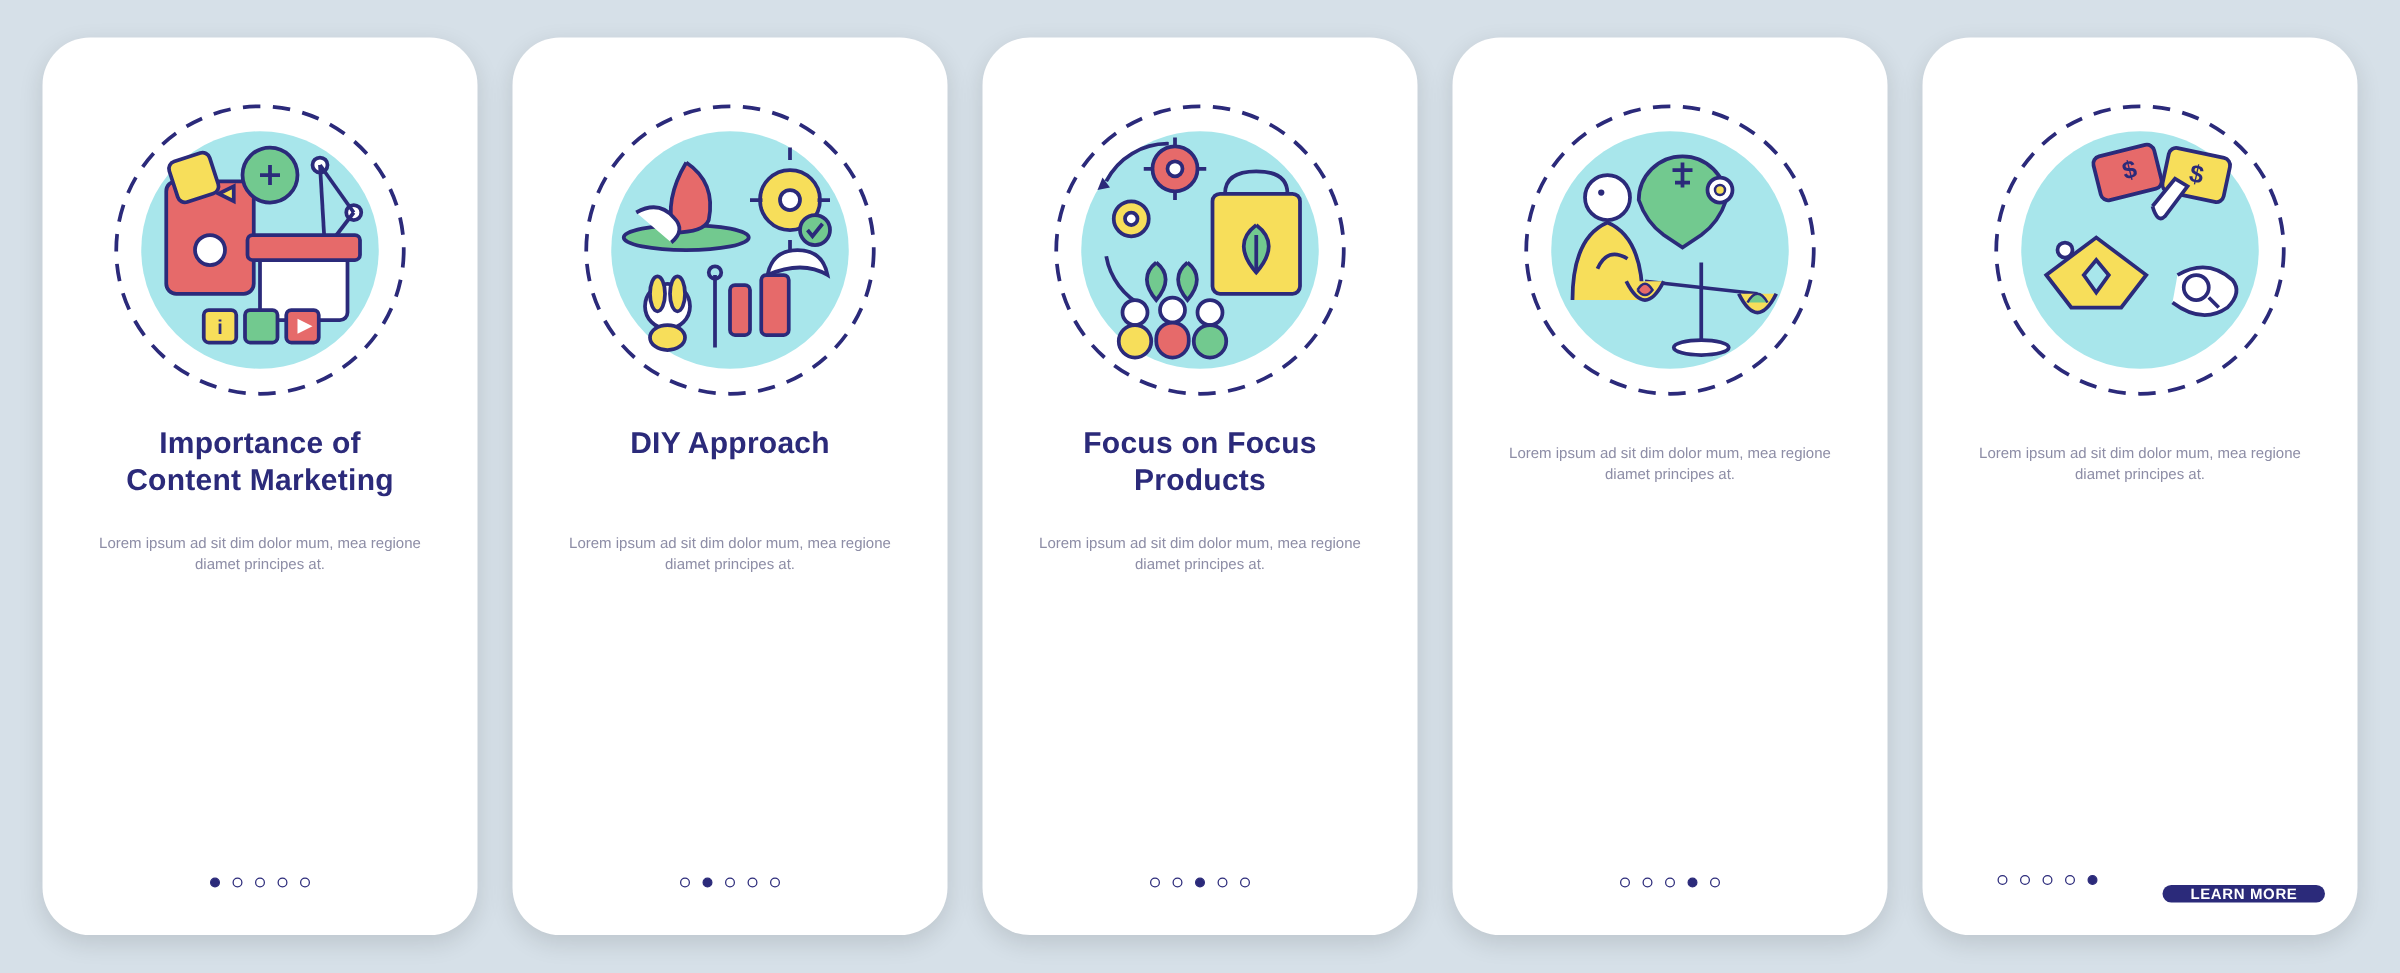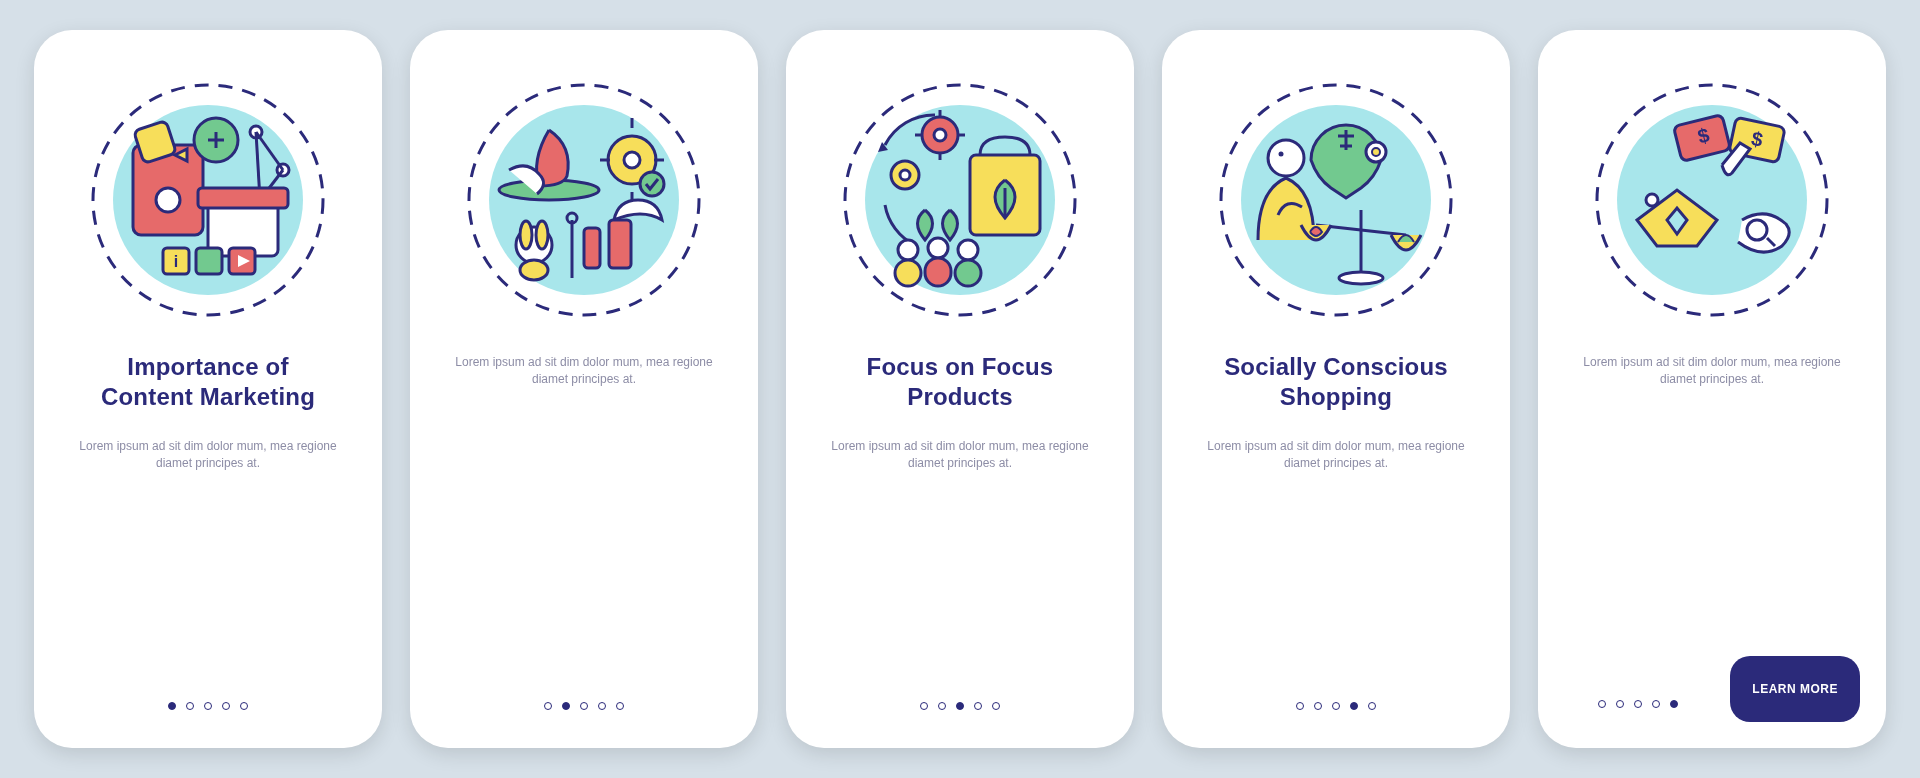--- a/index.html
+++ b/index.html
@@ -33,21 +33,21 @@
     align-items: center;
     justify-content: center;
     margin-top: 10px;
   }
   .title {
     color: #2b2a7a;
     font-weight: 800;
     font-size: 24px;
     line-height: 1.25;
     text-align: center;
-    margin-top: 22px;
+    margin-top: 10px;
     min-height: 62px;
     white-space: pre-line;
     letter-spacing: 0.2px;
   }
   .body {
     color: #8d8da6;
     font-size: 12px;
     line-height: 1.45;
     text-align: center;
     margin-top: 24px;
@@ -70,21 +70,21 @@
     background: transparent;
   }
   .dot.active { background: #2b2a7a; }
   .cta {
     position: absolute;
     bottom: 26px;
     right: 26px;
     background: #2b2a7a;
     color: #fff;
     border: none;
-    padding: 26px 22px;
+    padding: 0 22px;
     border-radius: 20px;
     font-size: 12px;
     font-weight: 700;
     letter-spacing: 0.5px;
   }
   .phone.has-cta .dots { justify-content: center; right: auto; left: 30px; width: 140px; bottom: 40px; }
 </style>
 </head>
 <body>
 
@@ -150,20 +150,21 @@
         <circle cx="86" cy="172" r="2.5" fill="#2b2a7a"></circle>
       <ellipse cx="72" cy="165" rx="6" ry="14" fill="#f7de5a" stroke="#2b2a7a" stroke-width="3"></ellipse>
       <ellipse cx="88" cy="165" rx="6" ry="14" fill="#f7de5a" stroke="#2b2a7a" stroke-width="3"></ellipse>
       <ellipse cx="80" cy="200" rx="14" ry="10" fill="#f7de5a" stroke="#2b2a7a" stroke-width="3"></ellipse>
       <rect x="130" y="158" width="16" height="40" rx="4" fill="#e66a6a" stroke="#2b2a7a" stroke-width="3"></rect>
       <rect x="155" y="150" width="22" height="48" rx="4" fill="#e66a6a" stroke="#2b2a7a" stroke-width="3"></rect>
       <line x1="118" y1="150" x2="118" y2="208" stroke="#2b2a7a" stroke-width="3"></line>
       <circle cx="118" cy="148" r="5" fill="none" stroke="#2b2a7a" stroke-width="3"></circle>
     </svg>
   </div>
+  <h2 class="title">DIY Approach</h2>
   <p class="body">Lorem ipsum ad sit dim dolor mum, mea regione diamet principes at.</p>
   <div class="dots">
     <span class="dot"></span>
     <span class="dot active"></span>
     <span class="dot"></span>
     <span class="dot"></span>
     <span class="dot"></span>
   </div>
 </div>
 
@@ -226,22 +227,20 @@
       <path d="M140 60 l0 20 m-8 -14 l16 0 m-14 10 l12 0" stroke="#2b2a7a" stroke-width="3"></path>
       <line x1="155" y1="140" x2="155" y2="205" stroke="#2b2a7a" stroke-width="3"></line>
       <line x1="110" y1="155" x2="200" y2="165" stroke="#2b2a7a" stroke-width="3"></line>
       <path d="M95 155 q15 30 30 0" fill="#f7de5a" stroke="#2b2a7a" stroke-width="3"></path>
       <path d="M104 162 q6 -10 12 0 q-6 8 -12 0" fill="#e66a6a" stroke="#2b2a7a" stroke-width="2"></path>
       <path d="M185 165 q15 30 30 0" fill="#f7de5a" stroke="#2b2a7a" stroke-width="3"></path>
       <path d="M192 172 q8 -14 16 0" fill="#72c98f" stroke="#2b2a7a" stroke-width="2"></path>
       <ellipse cx="155" cy="208" rx="22" ry="6" fill="#fff" stroke="#2b2a7a" stroke-width="3"></ellipse>
     </svg>
   </div>
-  <h2 class="title">Socially Conscious
-Shopping</h2>
   <p class="body">Lorem ipsum ad sit dim dolor mum, mea regione diamet principes at.</p>
   <div class="dots">
     <span class="dot"></span>
     <span class="dot"></span>
     <span class="dot"></span>
     <span class="dot active"></span>
     <span class="dot"></span>
   </div>
 </div>
 

